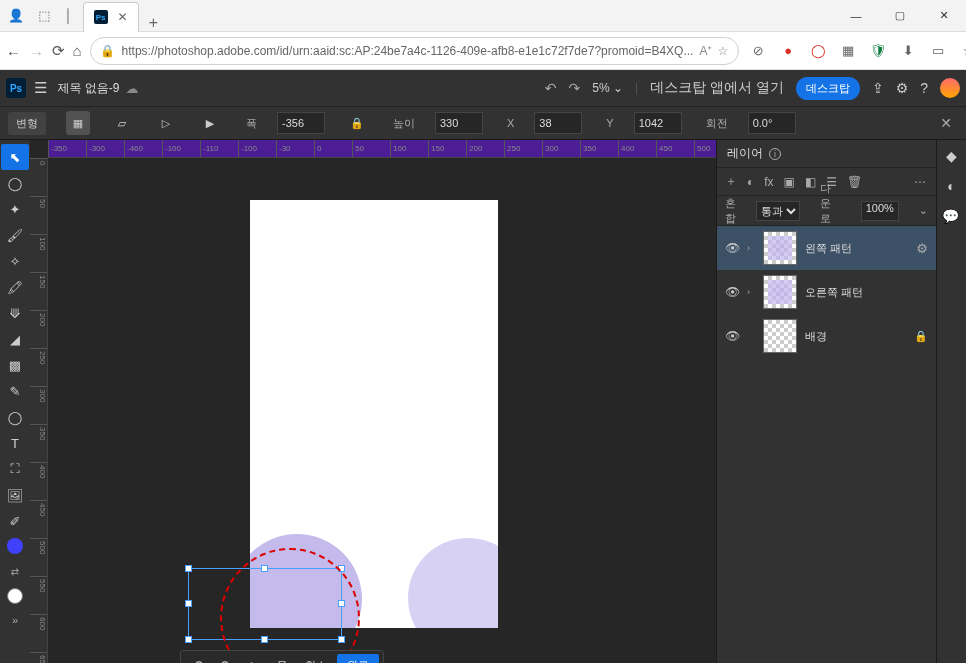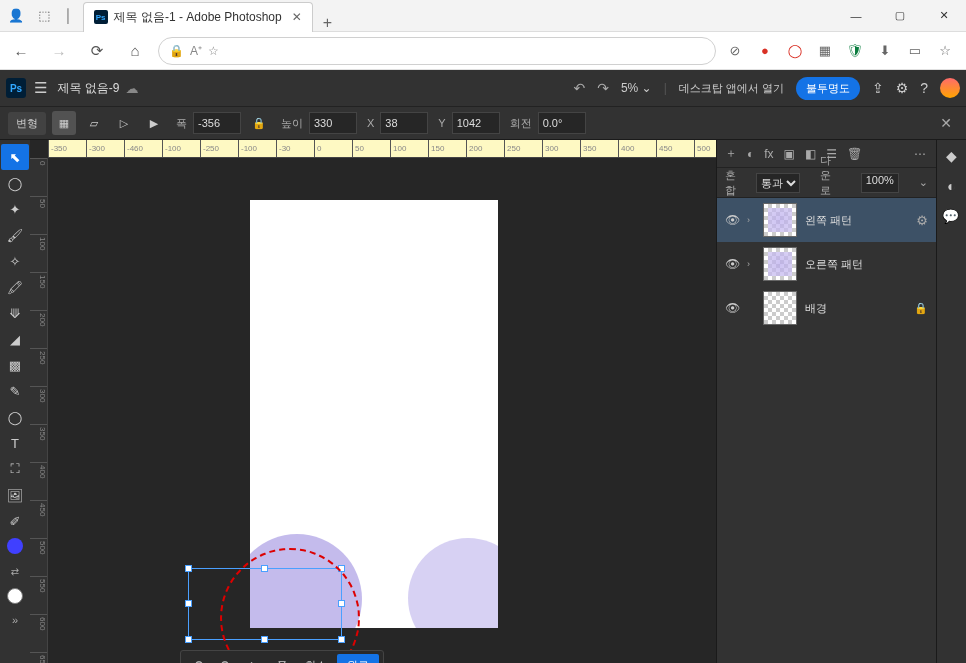--- a/index.html
+++ b/index.html
@@ -27,43 +27,43 @@
 .ext-gray{color:#666}
 
 .appbar{height:36px;background:#323232;display:flex;align-items:center;color:#ccc;font-size:12px;padding:0 6px}
 .ps-logo{width:20px;height:20px;background:#001e36;color:#31a8ff;font-size:10px;font-weight:bold;display:flex;align-items:center;justify-content:center;border-radius:3px;margin-right:8px}
 .hamburger{color:#ccc;font-size:15px;margin-right:10px}
 .doc-title{color:#ddd;margin-right:6px}
 .cloud{color:#888;font-size:13px}
 .appbar-right{margin-left:auto;display:flex;align-items:center;gap:12px}
 .undo,.redo{color:#aaa;font-size:14px}
 .zoom{color:#ccc}
-.desktop-open{color:#ccc;font-size:11px}
+.desktop-open{color:#ccc;font-size:14px}
 .download-btn{background:#1473e6;color:#fff;padding:4px 10px;border-radius:12px;font-size:11px}
 .appbar-ico{color:#ccc;font-size:14px}
 .avatar{width:20px;height:20px;border-radius:50%;background:linear-gradient(#ff6b6b,#ffa500)}
 
-.optionsbar{height:34px;background:#323232;display:flex;align-items:center;color:#ccc;font-size:11px;padding:0 8px;gap:6px;border-top:1px solid #222;border-bottom:1px solid #1a1a1a}
+.optionsbar{height:34px;background:#323232;display:flex;align-items:center;color:#ccc;font-size:11px;padding:0 8px;gap:20px;border-top:1px solid #222;border-bottom:1px solid #1a1a1a}
 .opt-btn{background:#424242;padding:4px 8px;border-radius:3px}
 .opt-ico{width:24px;height:24px;display:flex;align-items:center;justify-content:center;color:#ccc}
 .opt-ico.active{background:#525252;border-radius:3px}
 .opt-label{color:#aaa;margin-left:4px}
 .opt-input{background:#262626;border:1px solid #444;color:#ddd;width:48px;height:22px;padding:0 4px;font-size:11px}
 .opt-close{margin-left:auto;color:#aaa;font-size:14px;padding:0 6px}
 
 .main{flex:1;display:flex;background:#262626;overflow:hidden}
 
 .toolbar{width:30px;background:#323232;display:flex;flex-direction:column;align-items:center;padding-top:4px;gap:0}
 .tool{width:28px;height:26px;display:flex;align-items:center;justify-content:center;color:#ccc;font-size:13px}
 .tool.active{background:#1473e6;color:#fff;border-radius:2px}
 .tool-color{width:16px;height:16px;border-radius:50%;margin:4px 0}
 .tool-expand{color:#aaa;margin-top:6px;font-size:11px}
 
 .canvas-wrap{flex:1;position:relative;background:#262626;overflow:hidden}
-.ruler-h{position:absolute;top:0;left:18px;right:0;height:18px;background:#fef9c3;border-bottom:1px solid #444;display:flex;color:#888;font-size:8px;overflow:hidden}
+.ruler-h{position:absolute;top:0;left:18px;right:0;height:18px;background:#4c1d95;border-bottom:1px solid #444;display:flex;color:#888;font-size:8px;overflow:hidden}
 .ruler-h span{flex:0 0 38px;border-left:1px solid #555;padding-left:2px;line-height:18px}
 .ruler-v{position:absolute;top:18px;left:0;width:18px;bottom:0;background:#323232;border-right:1px solid #444;display:flex;flex-direction:column;color:#888;font-size:8px;overflow:hidden}
 .ruler-v span{flex:0 0 38px;border-top:1px solid #555;writing-mode:vertical-rl;padding-top:2px}
 .canvas{position:absolute;left:220px;top:60px;width:248px;height:428px;background:#fff}
 .shape-right{position:absolute;right:-30px;bottom:-30px;width:120px;height:120px;background:#b0a4e8;border-radius:50%;opacity:.5}
 .shape-left{position:absolute;left:-18px;bottom:-36px;width:130px;height:130px;background:#9d8de0;border-radius:50%;opacity:.6}
 .transform-box{position:absolute;left:158px;top:428px;width:154px;height:72px;border:1px solid #4aa0ff;pointer-events:none}
 .handle{position:absolute;width:7px;height:7px;background:#fff;border:1px solid #4aa0ff}
 .h-tl{left:-4px;top:-4px}.h-tm{left:50%;top:-4px;margin-left:-4px}.h-tr{right:-4px;top:-4px}
 .h-ml{left:-4px;top:50%;margin-top:-4px}.h-mr{right:-4px;top:50%;margin-top:-4px}
@@ -103,39 +103,39 @@
 
 <div class="titlebar">
   <div class="titlebar-left">
     <span>👤</span>
     <span>⬚</span>
     <span>│</span>
   </div>
   <div class="tabs">
     <div class="tab">
       <div class="favicon">Ps</div>
-      <span>제목 없음-1 - Adobe Photoshop</span>
       <span class="close">✕</span>
     </div>
     <div class="newtab">+</div>
   </div>
   <div class="win-controls">
     <div>—</div>
     <div>▢</div>
     <div>✕</div>
   </div>
 </div>
 
 <div class="addressbar">
   <div class="addr-btn">←</div>
   <div class="addr-btn" style="color:#bbb">→</div>
   <div class="addr-btn">⟳</div>
   <div class="addr-btn">⌂</div>
   <div class="url-box">
     <span>🔒</span>
+    <span class="url">https://photoshop.adobe.com/id/urn:aaid:sc:AP:24be7a4c-1126-409e-afb8-e1e1c72f7de7?promoid=B4XQ...</span>
     <span style="color:#888">A⁺</span>
     <span style="color:#888">☆</span>
   </div>
   <div class="ext-icons">
     <div class="ext-gray">⊘</div>
     <div class="ext-red">●</div>
     <div class="ext-red">◯</div>
     <div class="ext-gray">▦</div>
     <div class="ext-green">🛡</div>
     <div class="ext-gray">⬇</div>
@@ -149,21 +149,21 @@
   <div class="ps-logo">Ps</div>
   <div class="hamburger">☰</div>
   <div class="doc-title">제목 없음-9</div>
   <div class="cloud">☁</div>
   <div class="appbar-right">
     <div class="undo">↶</div>
     <div class="redo">↷</div>
     <div class="zoom"><span>5%</span> ⌄</div>
     <div style="color:#555">|</div>
     <div class="desktop-open">데스크탑 앱에서 열기</div>
-    <div class="download-btn">불투명도</div>
+    <div class="download-btn">데스크탑</div>
     <div class="appbar-ico">⇪</div>
     <div class="appbar-ico">⚙</div>
     <div class="appbar-ico">?</div>
     <div class="avatar"></div>
   </div>
 </div>
 
 <div class="optionsbar">
   <div class="opt-btn">변형</div>
   <div class="opt-ico active">▦</div>
@@ -207,21 +207,21 @@
     <div class="tool-color" style="background:#fff;border:1px solid #777"></div>
     <div class="tool-expand">»</div>
   </div>
 
   <div class="canvas-wrap">
     <div class="ruler-h" id="ruler-h">
         <span>-350</span>
         <span>-300</span>
         <span>-460</span>
         <span>-100</span>
-        <span>-250</span>
+        <span>-110</span>
         <span>-100</span>
         <span>-30</span>
         <span>0</span>
         <span>50</span>
         <span>100</span>
         <span>150</span>
         <span>200</span>
         <span>250</span>
         <span>300</span>
         <span>350</span>
@@ -264,20 +264,24 @@
       <div class="tb-btn">↶</div>
       <div class="tb-btn">↷</div>
       <div class="tb-btn">⇋</div>
       <div class="tb-btn">⧖</div>
       <div class="tb-txt">취소</div>
       <div class="tb-done">완료</div>
     </div>
   </div>
 
   <div class="panels">
+    <div class="panel-tabs">
+      <span>레이어</span>
+      <span class="info">i</span>
+    </div>
     <div class="panel-toolbar">
       <span>＋</span>
       <span>◐</span>
       <span style="">fx</span>
       <span>▣</span>
       <span>◧</span>
       <span>☰</span>
       <span>🗑</span>
       <span class="more">⋯</span>
     </div>

